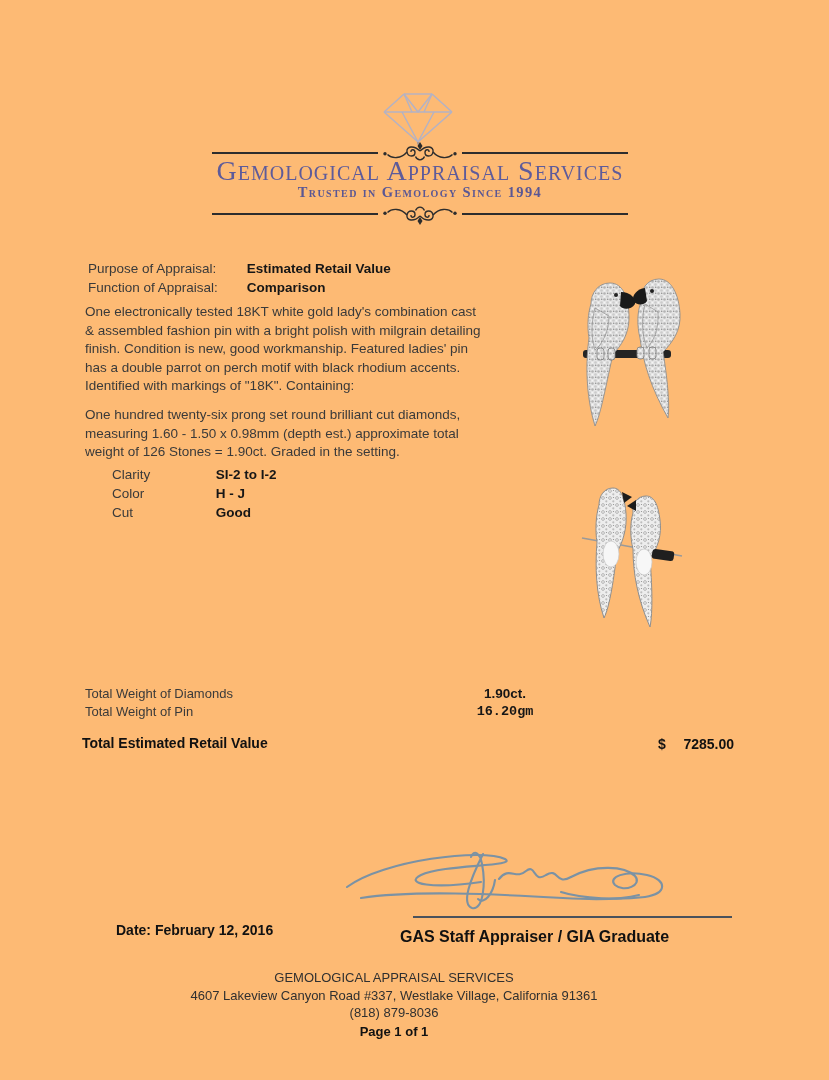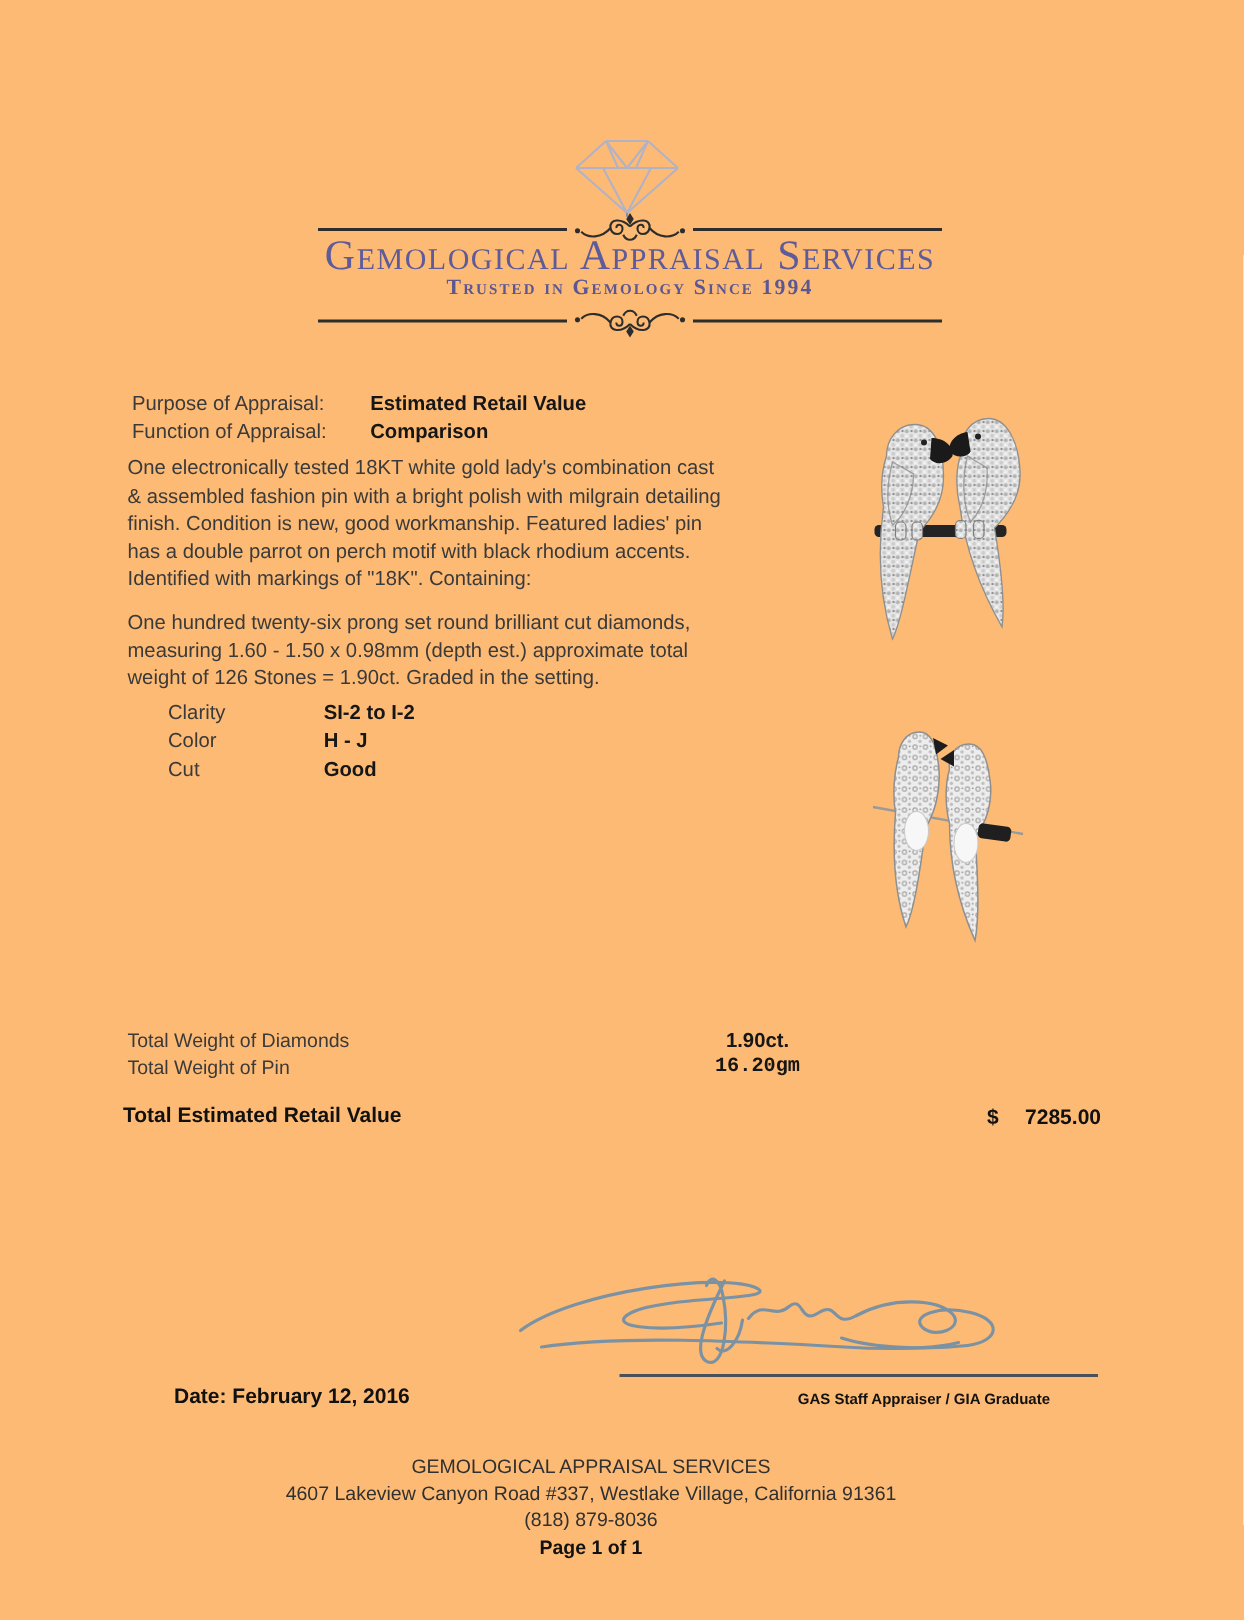--- a/index.html
+++ b/index.html
@@ -40,21 +40,21 @@
   
   .totlbl { left:85px; font-size:13px; }
   .totval { left:445px; width:120px; text-align:center; font-weight:bold; color:#161616; font-size:13.5px; }
   .tervlbl { left:82px; top:735px; font-size:14px; font-weight:bold; color:#111; }
   .tervval { left:658px; top:736px; width:76px; display:flex; justify-content:space-between;
              font-size:14px; font-weight:bold; color:#111; }
 
   
   .sigline { left:413px; top:916px; width:319px; height:0; border-top:2px solid #49525c; }
   .datetext { left:82px; top:922px; font-size:14px; font-weight:bold; color:#111;margin-left:34px; }
-  .apprtext { left:400px; top:928px; width:300px; text-align:right; font-size:10px; font-weight:bold; color:#111; }
+  .apprtext { left:400px; top:928px; width:300px; text-align:left; font-size:16px; font-weight:bold; color:#111; }
 
   
   .footer { left:94px; width:600px; top:969px; text-align:center; font-size:13px; color:#303030; }
   .footer div { line-height:17.6px; }
   .footer .pg { font-weight:bold; color:#111; margin-top:1px; }
 </style>
 </head>
 <body>
 
 <svg width="0" height="0" style="position:absolute">

